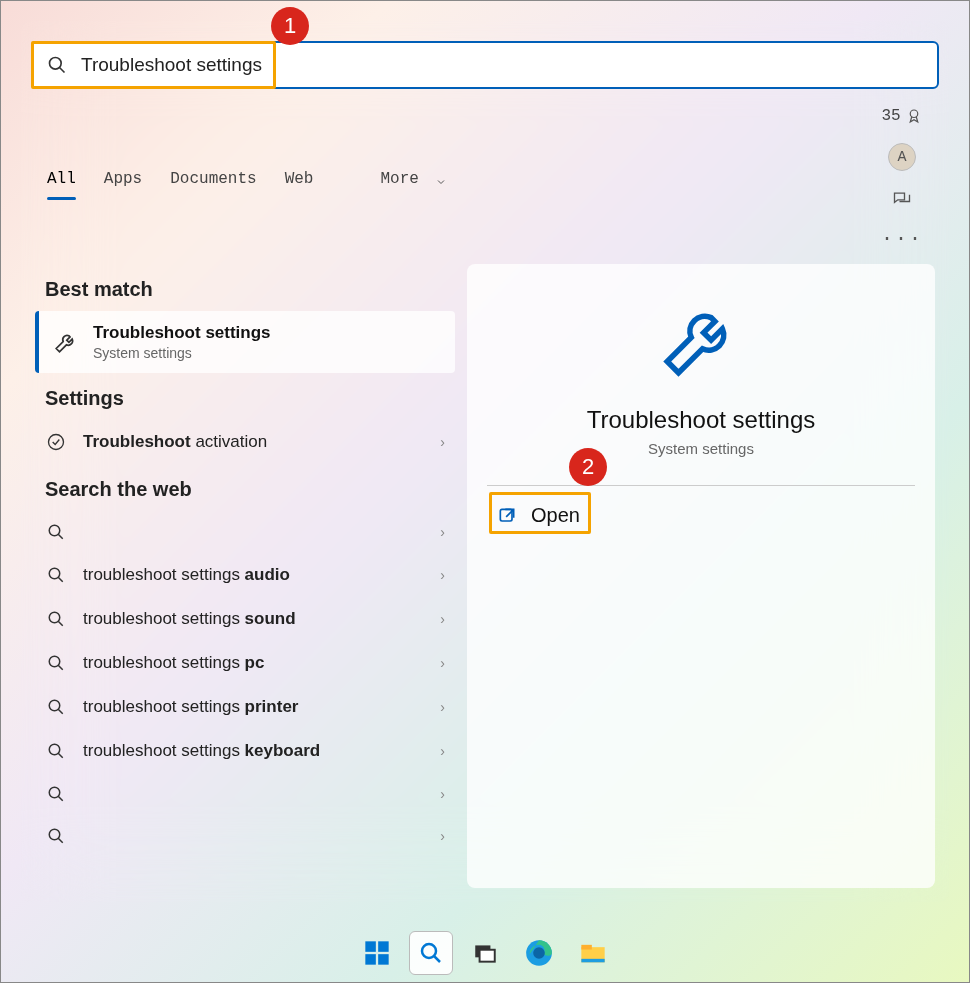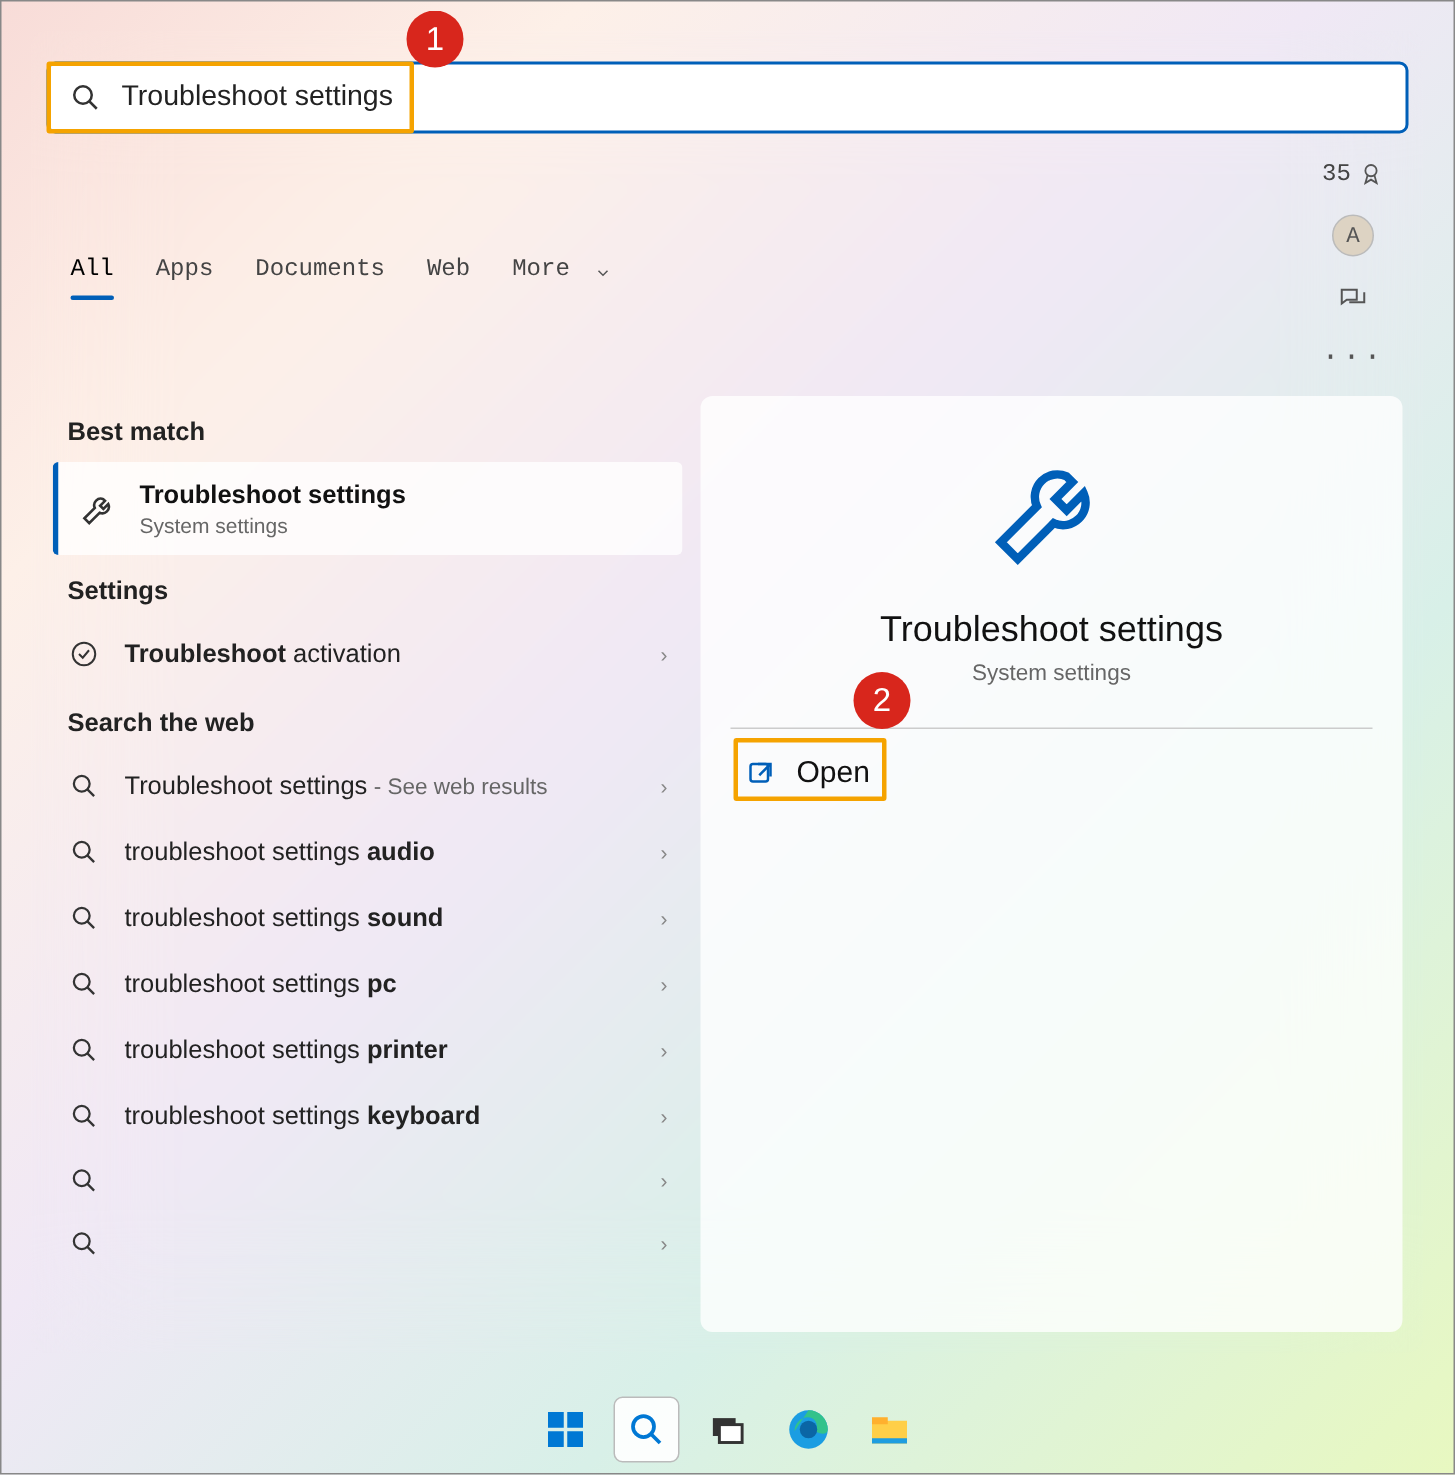--- a/index.html
+++ b/index.html
@@ -61,41 +61,41 @@
     color: #444;
     font-size: 16px;
     font-family: Liberation Mono, monospace;
   }
   .tab { padding: 6px 0; cursor: pointer; position: relative; }
   .tab.active { color: #000; }
   .tab.active::after {
     content:""; position:absolute; left:0; right:0; bottom:-6px;
     height:3px; background:#005fb8; border-radius:2px;
   }
-  .tab-more { display:flex; align-items:flex-end; gap:16px; }
+  .tab-more { display:flex; align-items:flex-end; gap:16px;margin-left:39px; }
   .spacer { flex:1; }
   .toolbar-right { display:flex; align-items:center; gap:18px; color:#444;flex-direction:column; }
   .points { display:flex; align-items:center; gap:4px; font-size:16px; }
   .avatar {
     width:28px;height:28px;border-radius:50%;
     background:#ddd3c3;color:#555;font-size:15px;
     display:flex;align-items:center;justify-content:center;
     border:1px solid #bbb;
   }
   .content-row { display:flex; gap:12px; padding: 8px 14px 14px 14px; flex:1; overflow:hidden; }
   .left-col { width: 420px; overflow-y:auto; }
   .right-col {
     flex:1;
     background: rgba(255,255,255,0.78);
     border-radius: 8px;
     padding: 30px 20px;
     display:flex; flex-direction:column; align-items:center;
     position:relative;
   }
-  .section-title { font-weight:600; font-size:17px; padding:14px 10px 10px 10px; color:#222;}
+  .section-title { font-weight:600; font-size:20px; padding:14px 10px 10px 10px; color:#222;}
   .result-card {
     background: rgba(255,255,255,0.78);
     border-left: 4px solid #005fb8;
     border-radius:4px;
     padding:12px 14px;
     display:flex; align-items:center; gap:14px;
   }
   .result-title { font-weight:600; font-size:17px; color:#111;}
   .result-sub { font-size:14px; color:#666; margin-top:2px;}
   .list-item {
@@ -220,21 +220,20 @@
       <div class="section-title">Search the web</div>
 
       <div id="web-list">
           <div class="list-item web-item">
             <span class="icon-slot">
               <svg width="18" height="18" viewBox="0 0 24 24" fill="none" stroke="#333" stroke-width="2">
                 <circle cx="10" cy="10" r="7"></circle>
                 <line x1="21" y1="21" x2="15" y2="15"></line>
               </svg>
             </span>
-            <span class="main-text">Troubleshoot settings<span style="color:#666;font-size:15px;"> - See web results</span></span>
             <span class="chev">›</span>
           </div>
           <div class="list-item web-item">
             <span class="icon-slot">
               <svg width="18" height="18" viewBox="0 0 24 24" fill="none" stroke="#333" stroke-width="2">
                 <circle cx="10" cy="10" r="7"></circle>
                 <line x1="21" y1="21" x2="15" y2="15"></line>
               </svg>
             </span>
             <span class="main-text">troubleshoot settings <strong>audio</strong></span>

